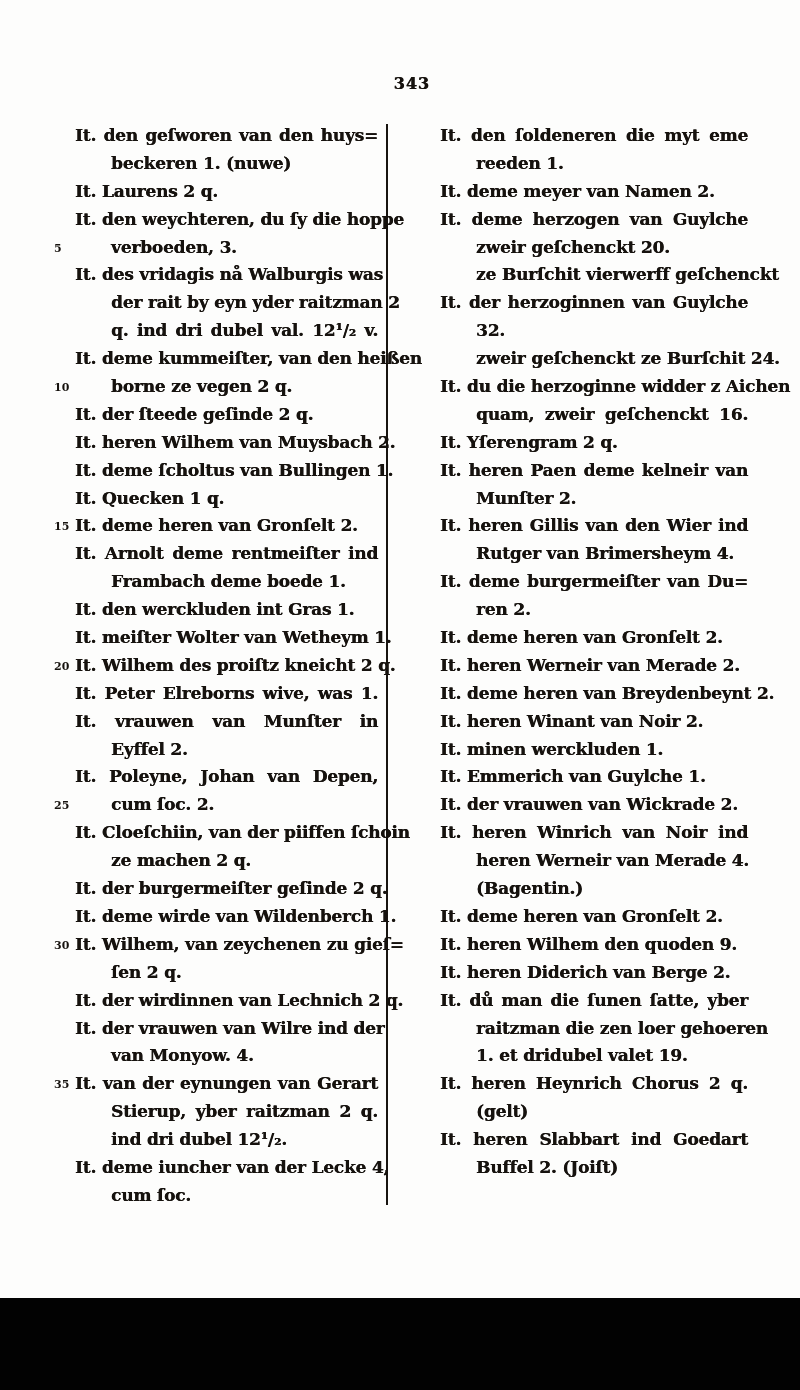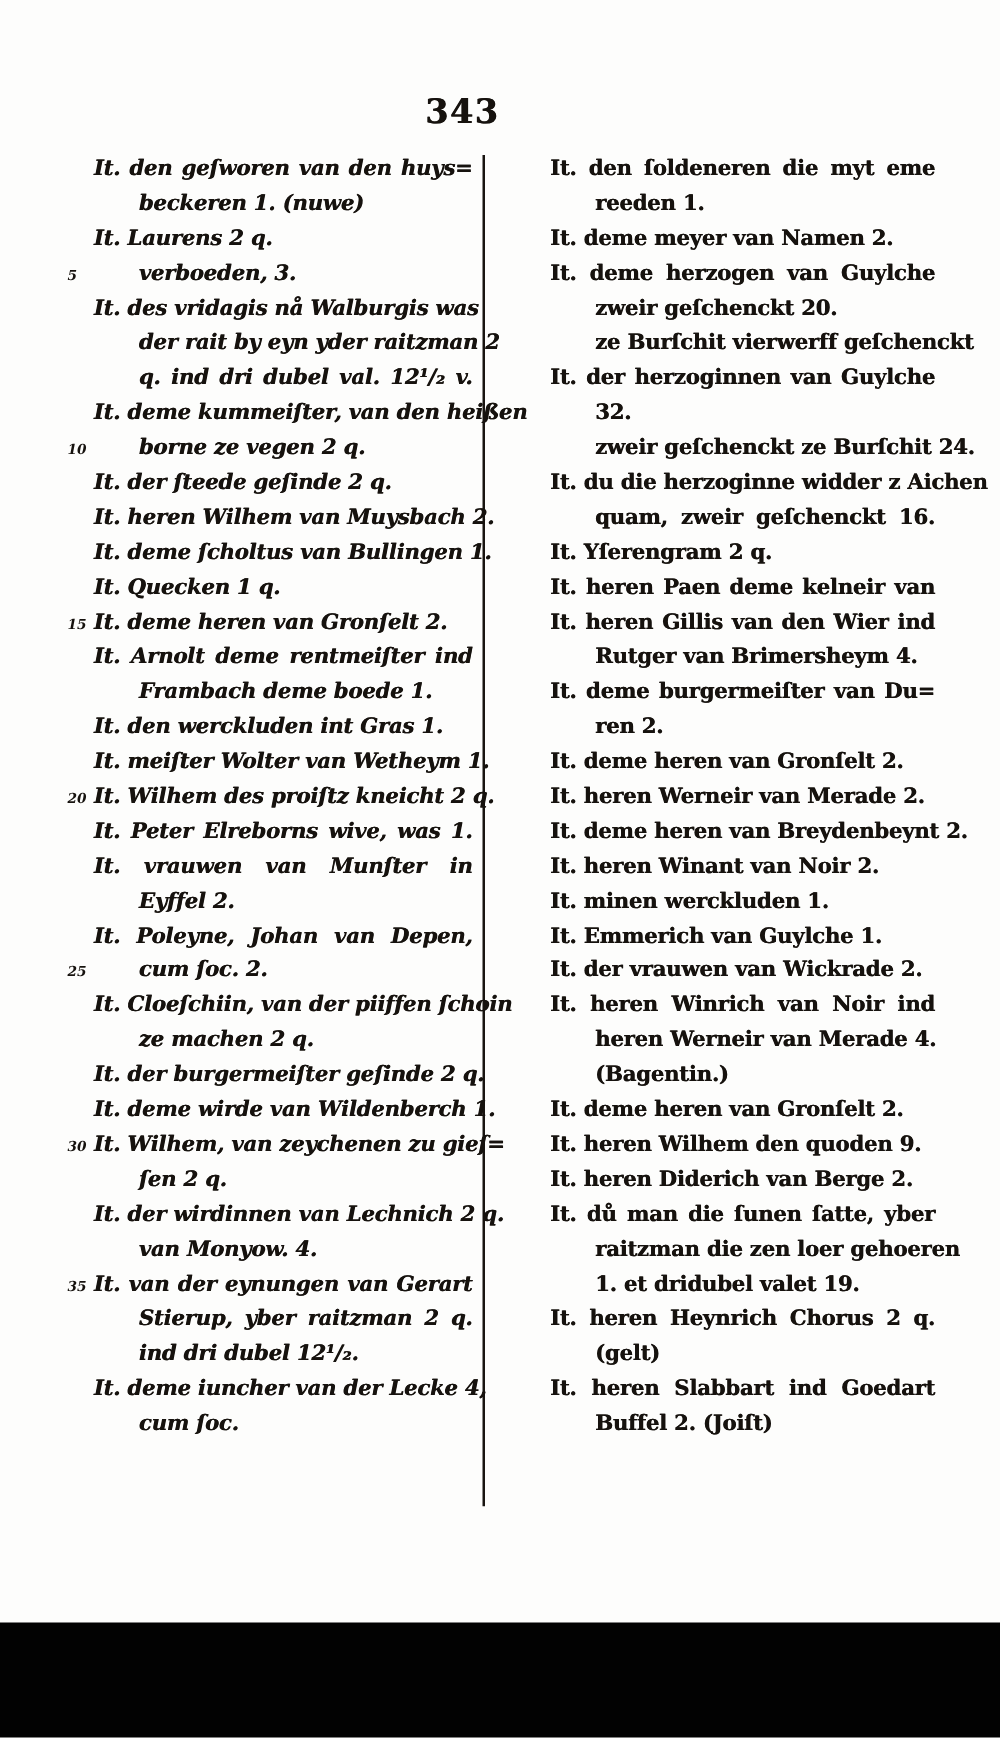--- a/index.html
+++ b/index.html
@@ -1,23 +1,23 @@
 <!DOCTYPE html>
 <html><head>
 <meta charset="utf-8">
 <style>
   html,body{margin:0;padding:0;}
   body{width:800px;height:1390px;background:#ffffff;position:relative;overflow:hidden;}
   .page{position:absolute;left:0;top:0;width:800px;height:1390px;background:#fdfdfc;
         font-family:"DejaVu Serif", serif;color:#16120e;}
-  .page-number{position:absolute;left:340px;top:74px;width:90px;text-align:left;
-        font-size:27px;font-weight:700;letter-spacing:1px;
+  .page-number{position:absolute;left:340px;top:74px;width:90px;text-align:right;
+        font-size:16px;font-weight:700;letter-spacing:1px;
         text-shadow:0.4px 0 0 currentColor;}
   .column{position:absolute;top:122px;}
-  .col-left{left:75px;width:303px;font-style:italic;}
+  .col-left{left:75px;width:303px;}
   .col-right{left:399px;width:308px;margin-left:41px;}
   .line{position:relative;height:27.9px;line-height:27.9px;white-space:nowrap;
         font-size:17px;font-weight:700;letter-spacing:-0.2px;
         text-shadow:0.35px 0 0 currentColor;}
   .line.ind{padding-left:36px;}
   .line.j{text-align:justify;text-align-last:justify;}
   .lnum{position:absolute;left:-21px;top:1px;width:18px;font-size:11px;font-weight:700;
         letter-spacing:0;text-align:left;text-shadow:none;line-height:27.9px;}
   .divider{position:absolute;left:386px;top:124px;width:2px;height:1081px;background:#181410;}
   .wm-bar{position:absolute;left:0;top:1298px;width:800px;height:92px;background:#020202;
@@ -29,20 +29,21 @@
 <div class="page">
 
   <div class="page-number">343</div>
 
   <div class="divider"></div>
 
   <div class="column col-left">
       <div class="line j"><span class="ltext">It. den geſworen van den huys=</span></div>
       <div class="line ind"><span class="ltext">beckeren 1. (nuwe)</span></div>
       <div class="line"><span class="ltext">It. Laurens 2 q.</span></div>
+      <div class="line j"><span class="ltext">It. den weychteren, du ſy die hoppe</span></div>
       <div class="line ind"><span class="lnum">5</span><span class="ltext">verboeden, 3.</span></div>
       <div class="line j"><span class="ltext">It. des vridagis nå Walburgis was</span></div>
       <div class="line ind j"><span class="ltext">der rait by eyn yder raitzman 2</span></div>
       <div class="line ind j"><span class="ltext">q. ind dri dubel val. 12¹/₂ v.</span></div>
       <div class="line j"><span class="ltext">It. deme kummeiſter, van den heißen</span></div>
       <div class="line ind"><span class="lnum">10</span><span class="ltext">borne ze vegen 2 q.</span></div>
       <div class="line"><span class="ltext">It. der ſteede geſinde 2 q.</span></div>
       <div class="line"><span class="ltext">It. heren Wilhem van Muysbach 2.</span></div>
       <div class="line"><span class="ltext">It. deme ſcholtus van Bullingen 1.</span></div>
       <div class="line"><span class="ltext">It. Quecken 1 q.</span></div>
@@ -57,20 +58,21 @@
       <div class="line ind"><span class="ltext">Eyffel 2.</span></div>
       <div class="line j"><span class="ltext">It. Poleyne, Johan van Depen,</span></div>
       <div class="line ind"><span class="lnum">25</span><span class="ltext">cum ſoc. 2.</span></div>
       <div class="line j"><span class="ltext">It. Cloeſchiin, van der piiffen ſchoin</span></div>
       <div class="line ind"><span class="ltext">ze machen 2 q.</span></div>
       <div class="line"><span class="ltext">It. der burgermeiſter geſinde 2 q.</span></div>
       <div class="line"><span class="ltext">It. deme wirde van Wildenberch 1.</span></div>
       <div class="line j"><span class="lnum">30</span><span class="ltext">It. Wilhem, van zeychenen zu gieſ=</span></div>
       <div class="line ind"><span class="ltext">ſen 2 q.</span></div>
       <div class="line"><span class="ltext">It. der wirdinnen van Lechnich 2 q.</span></div>
+      <div class="line j"><span class="ltext">It. der vrauwen van Wilre ind der</span></div>
       <div class="line ind"><span class="ltext">van Monyow. 4.</span></div>
       <div class="line j"><span class="lnum">35</span><span class="ltext">It. van der eynungen van Gerart</span></div>
       <div class="line ind j"><span class="ltext">Stierup, yber raitzman 2 q.</span></div>
       <div class="line ind"><span class="ltext">ind dri dubel 12¹/₂.</span></div>
       <div class="line j"><span class="ltext">It. deme iuncher van der Lecke 4,</span></div>
       <div class="line ind"><span class="ltext">cum ſoc.</span></div>
     </div>
   <div class="column col-right">
       <div class="line j"><span class="ltext">It. den ſoldeneren die myt eme</span></div>
       <div class="line ind"><span class="ltext">reeden 1.</span></div>
@@ -78,20 +80,21 @@
       <div class="line j"><span class="ltext">It. deme herzogen van Guylche</span></div>
       <div class="line ind"><span class="ltext">zweir geſchenckt 20.</span></div>
       <div class="line ind j"><span class="ltext">ze Burſchit vierwerff geſchenckt</span></div>
       <div class="line j"><span class="ltext">It. der herzoginnen van Guylche</span></div>
       <div class="line ind"><span class="ltext">32.</span></div>
       <div class="line ind"><span class="ltext">zweir geſchenckt ze Burſchit 24.</span></div>
       <div class="line"><span class="ltext">It. du die herzoginne widder z Aichen</span></div>
       <div class="line ind j"><span class="ltext">quam, zweir geſchenckt 16.</span></div>
       <div class="line"><span class="ltext">It. Yſerengram 2 q.</span></div>
       <div class="line j"><span class="ltext">It. heren Paen deme kelneir van</span></div>
+      <div class="line ind"><span class="ltext">Munſter 2.</span></div>
       <div class="line j"><span class="ltext">It. heren Gillis van den Wier ind</span></div>
       <div class="line ind"><span class="ltext">Rutger van Brimersheym 4.</span></div>
       <div class="line j"><span class="ltext">It. deme burgermeiſter van Du=</span></div>
       <div class="line ind"><span class="ltext">ren 2.</span></div>
       <div class="line"><span class="ltext">It. deme heren van Gronſelt 2.</span></div>
       <div class="line"><span class="ltext">It. heren Werneir van Merade 2.</span></div>
       <div class="line"><span class="ltext">It. deme heren van Breydenbeynt 2.</span></div>
       <div class="line"><span class="ltext">It. heren Winant van Noir 2.</span></div>
       <div class="line"><span class="ltext">It. minen werckluden 1.</span></div>
       <div class="line"><span class="ltext">It. Emmerich van Guylche 1.</span></div>

